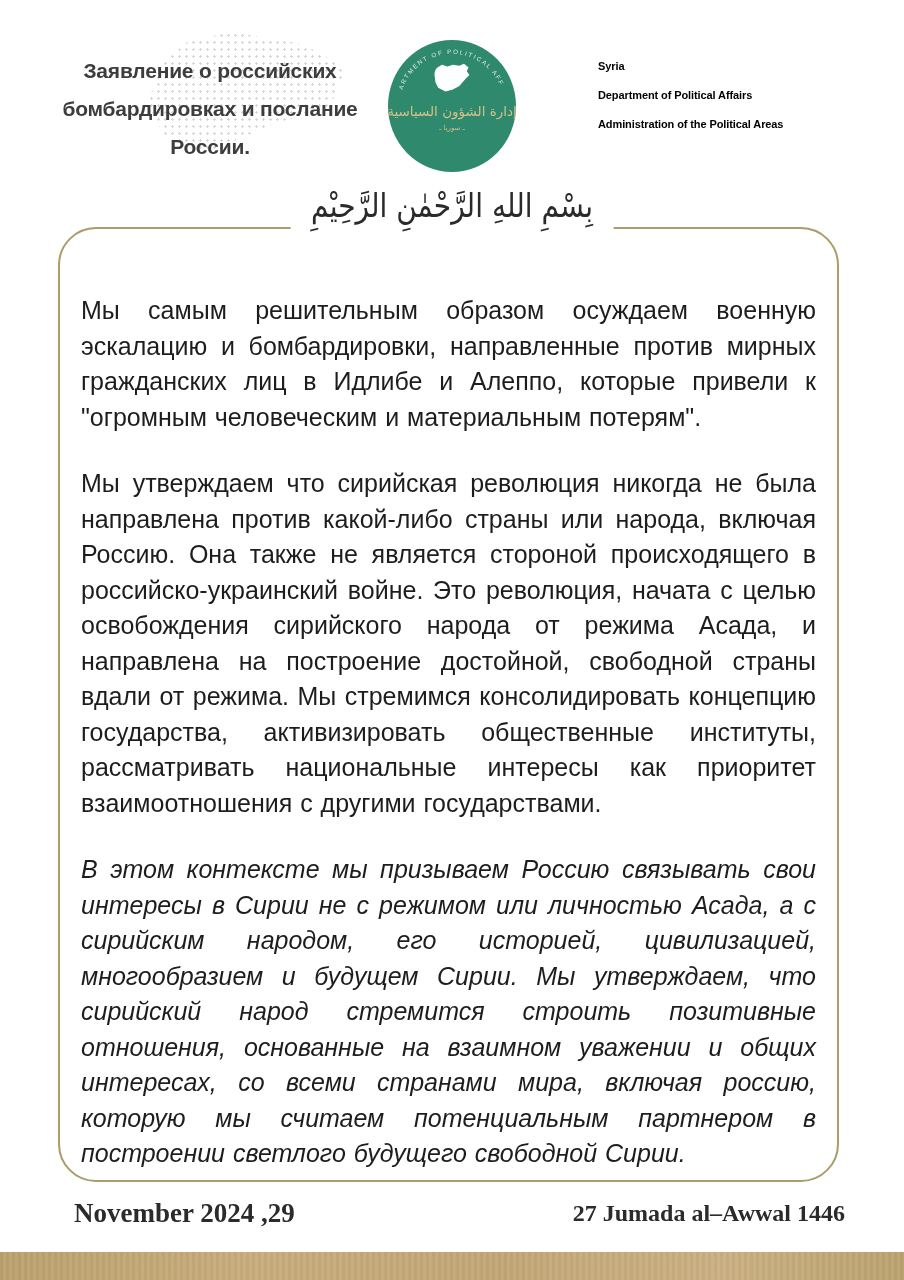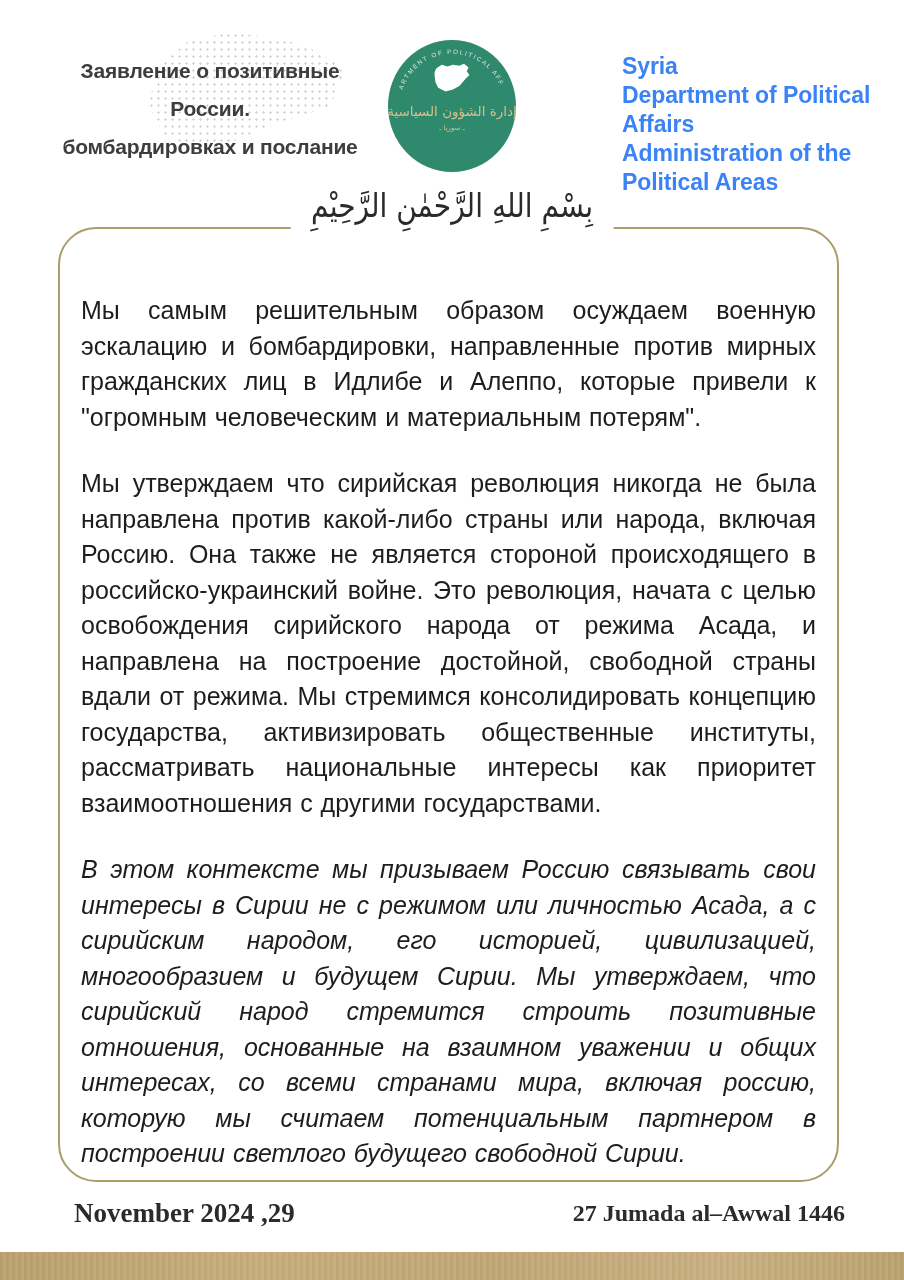--- a/index.html
+++ b/index.html
@@ -20,23 +20,22 @@
     opacity:.95;
   }
   .ru-title {
     position:absolute; left:28px; top:52px; width:364px;
     text-align:center; font-weight:bold; font-size:21px; line-height:38px;
     color:#3d3d3d; z-index:2; letter-spacing:-0.2px;
   }
   .logo-wrap { position:absolute; left:388px; top:40px; width:128px; height:132px; }
   .org-block {
     position:absolute; left:598px; top:52px;
-    font-weight:bold; font-size:23px; line-height:29px; color:#3b82f6;
+    font-weight:bold; font-size:11px; line-height:29px; color:#000000;
     letter-spacing:-0.1px;
-    margin-left:24px;
   }
 
   
   .bismillah {
     position:absolute; left:50%; top:182px;
     transform:translateX(-50%) scaleX(.85);
     z-index:3; background:#ffffff; padding:2px 24px 14px;
     font-size:33px; line-height:44px; color:#2a2a2a;
     font-family:"DejaVu Sans", sans-serif; white-space:nowrap;
   }
@@ -71,23 +70,23 @@
       repeating-linear-gradient(90deg, rgba(0,0,0,0.03) 0 3px, rgba(255,255,255,0.03) 3px 6px),
       linear-gradient(90deg, #bca26f 0%, #c9ae7d 28%, #c3a878 55%, #cbb183 80%, #bda371 100%);
   }
 </style>
 </head>
 <body>
 
 <div class="dots-pattern"></div>
 
 <div class="ru-title">
-  <div>Заявление о позитивные</div>
+  <div>Заявление о российских</div>
+  <div>бомбардировках и послание</div>
   <div>России.</div>
-  <div>бомбардировках и послание</div>
 </div>
 
 <div class="logo-wrap">
   <svg width="128" height="132" viewBox="0 0 128 132">
     <ellipse cx="64" cy="66" rx="64" ry="66" fill="#2f8a6d"></ellipse>
     <defs>
       <path id="ringArc" d="M 15.1,48.2 A 52,52 0 0 1 112.9,48.2" fill="none"></path>
     </defs>
     <text font-size="6.2" letter-spacing="1.7" fill="#dde9e0" font-family="Liberation Sans, sans-serif">
       <textPath href="#ringArc" startOffset="50%" text-anchor="middle">DEPARTMENT OF POLITICAL AFFAIRS</textPath>

